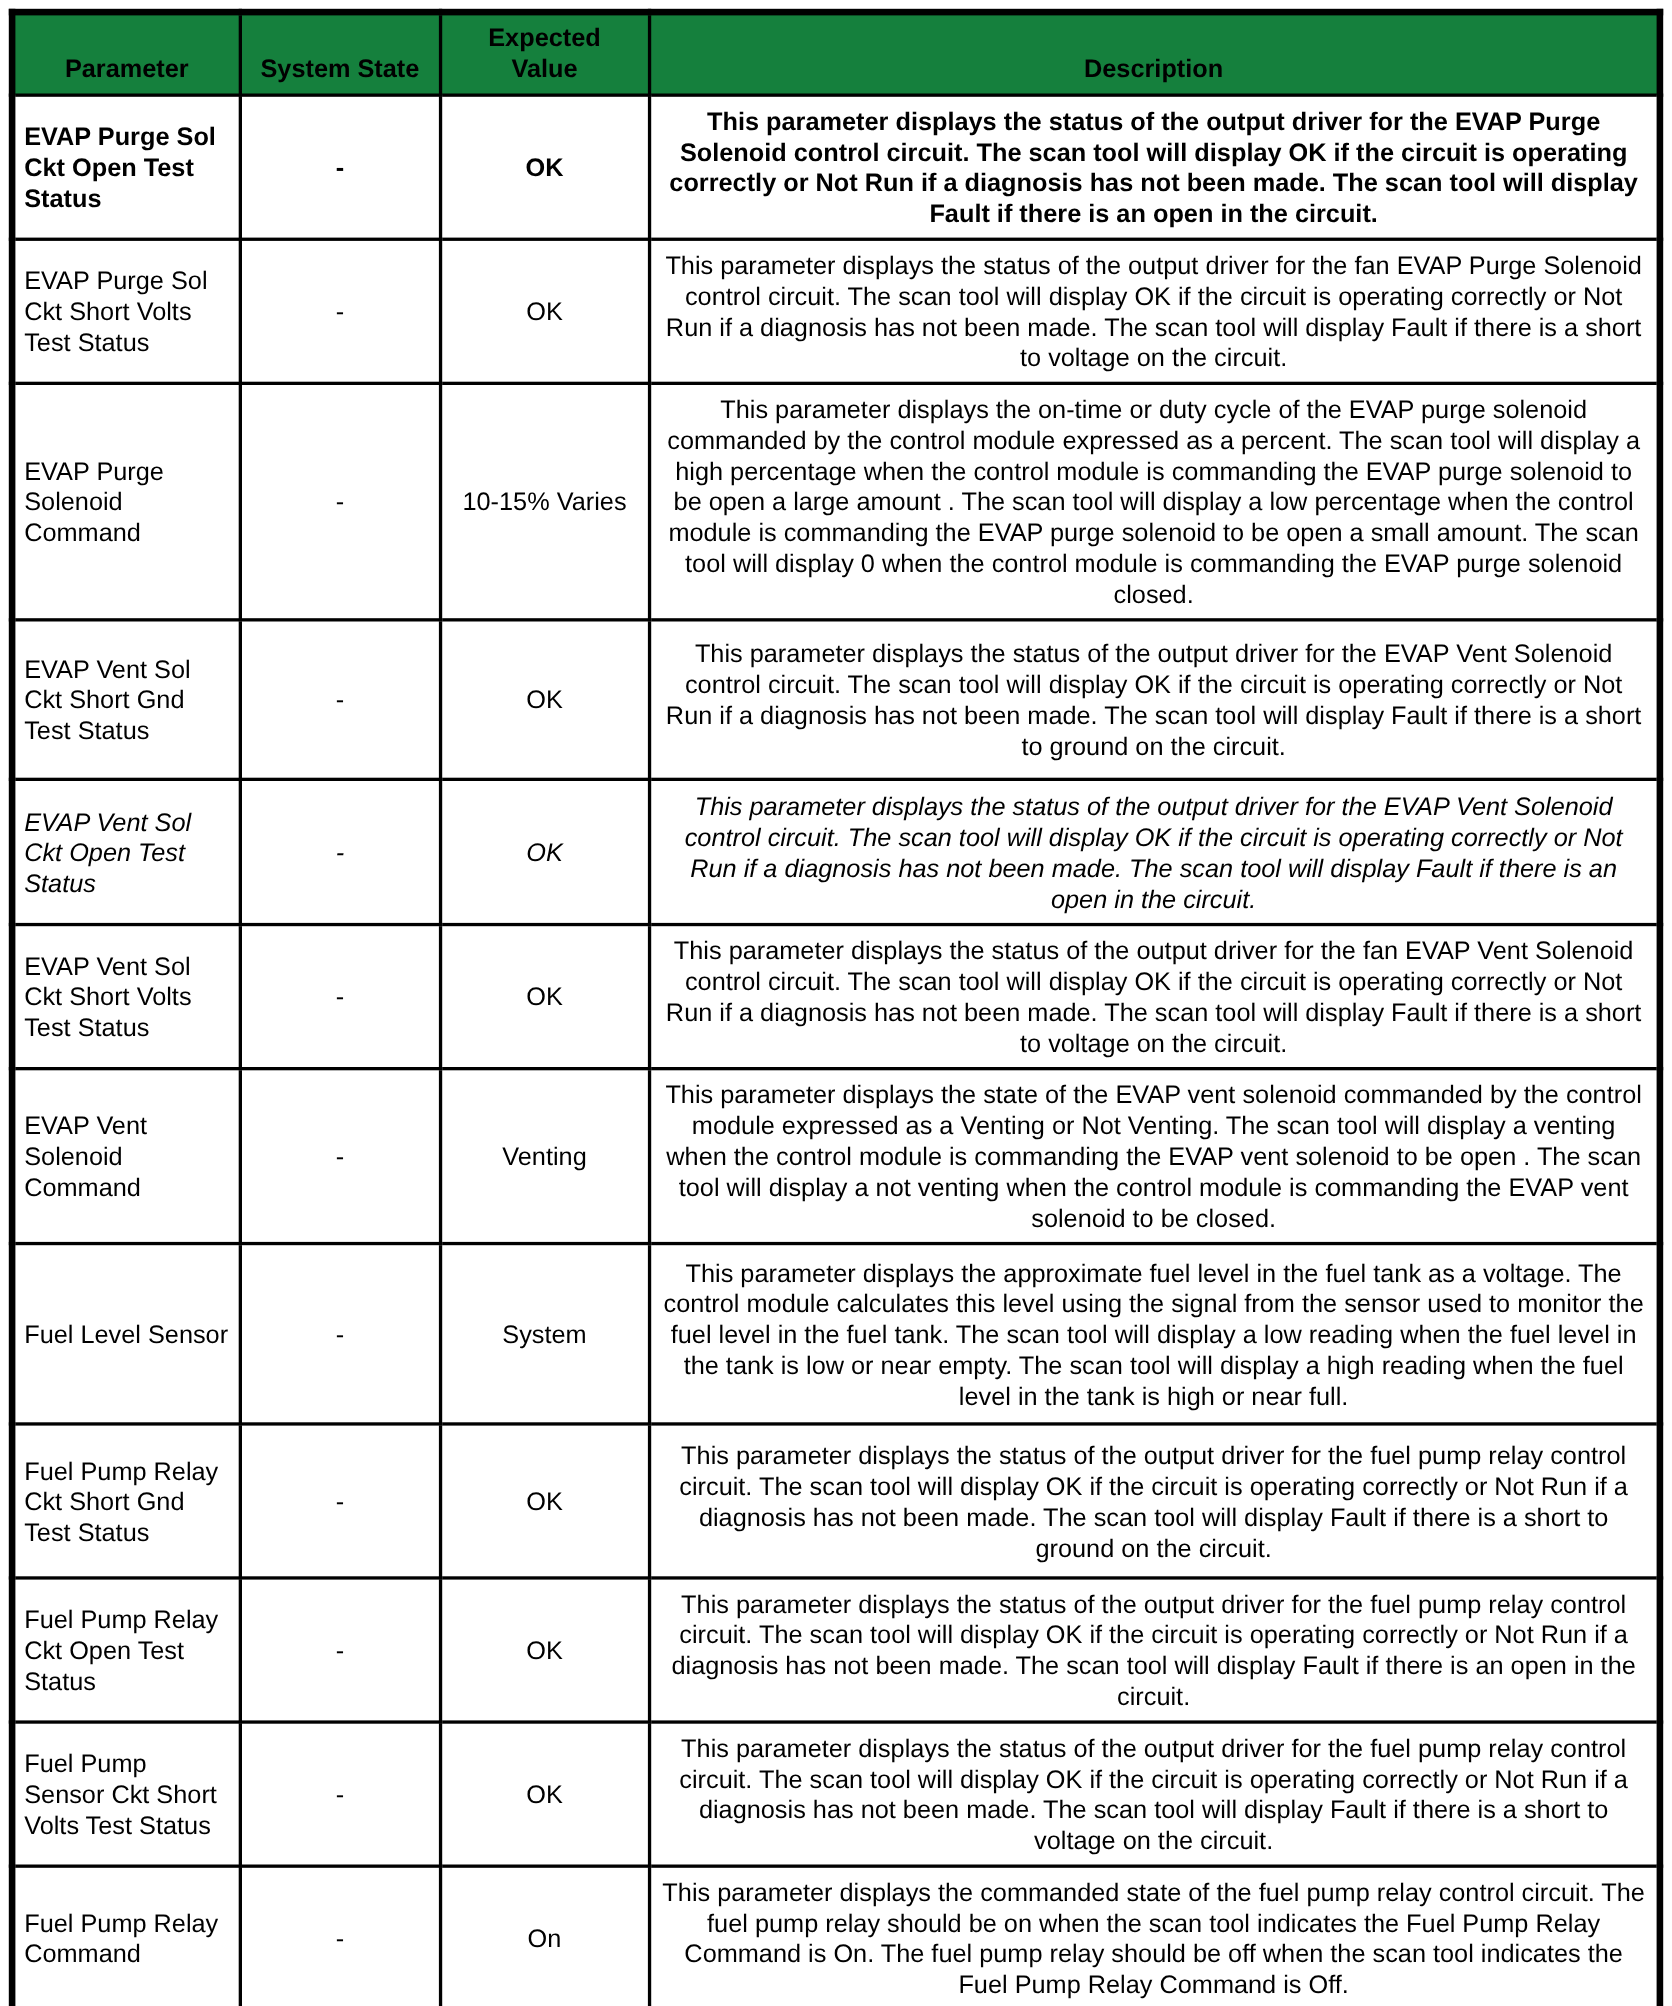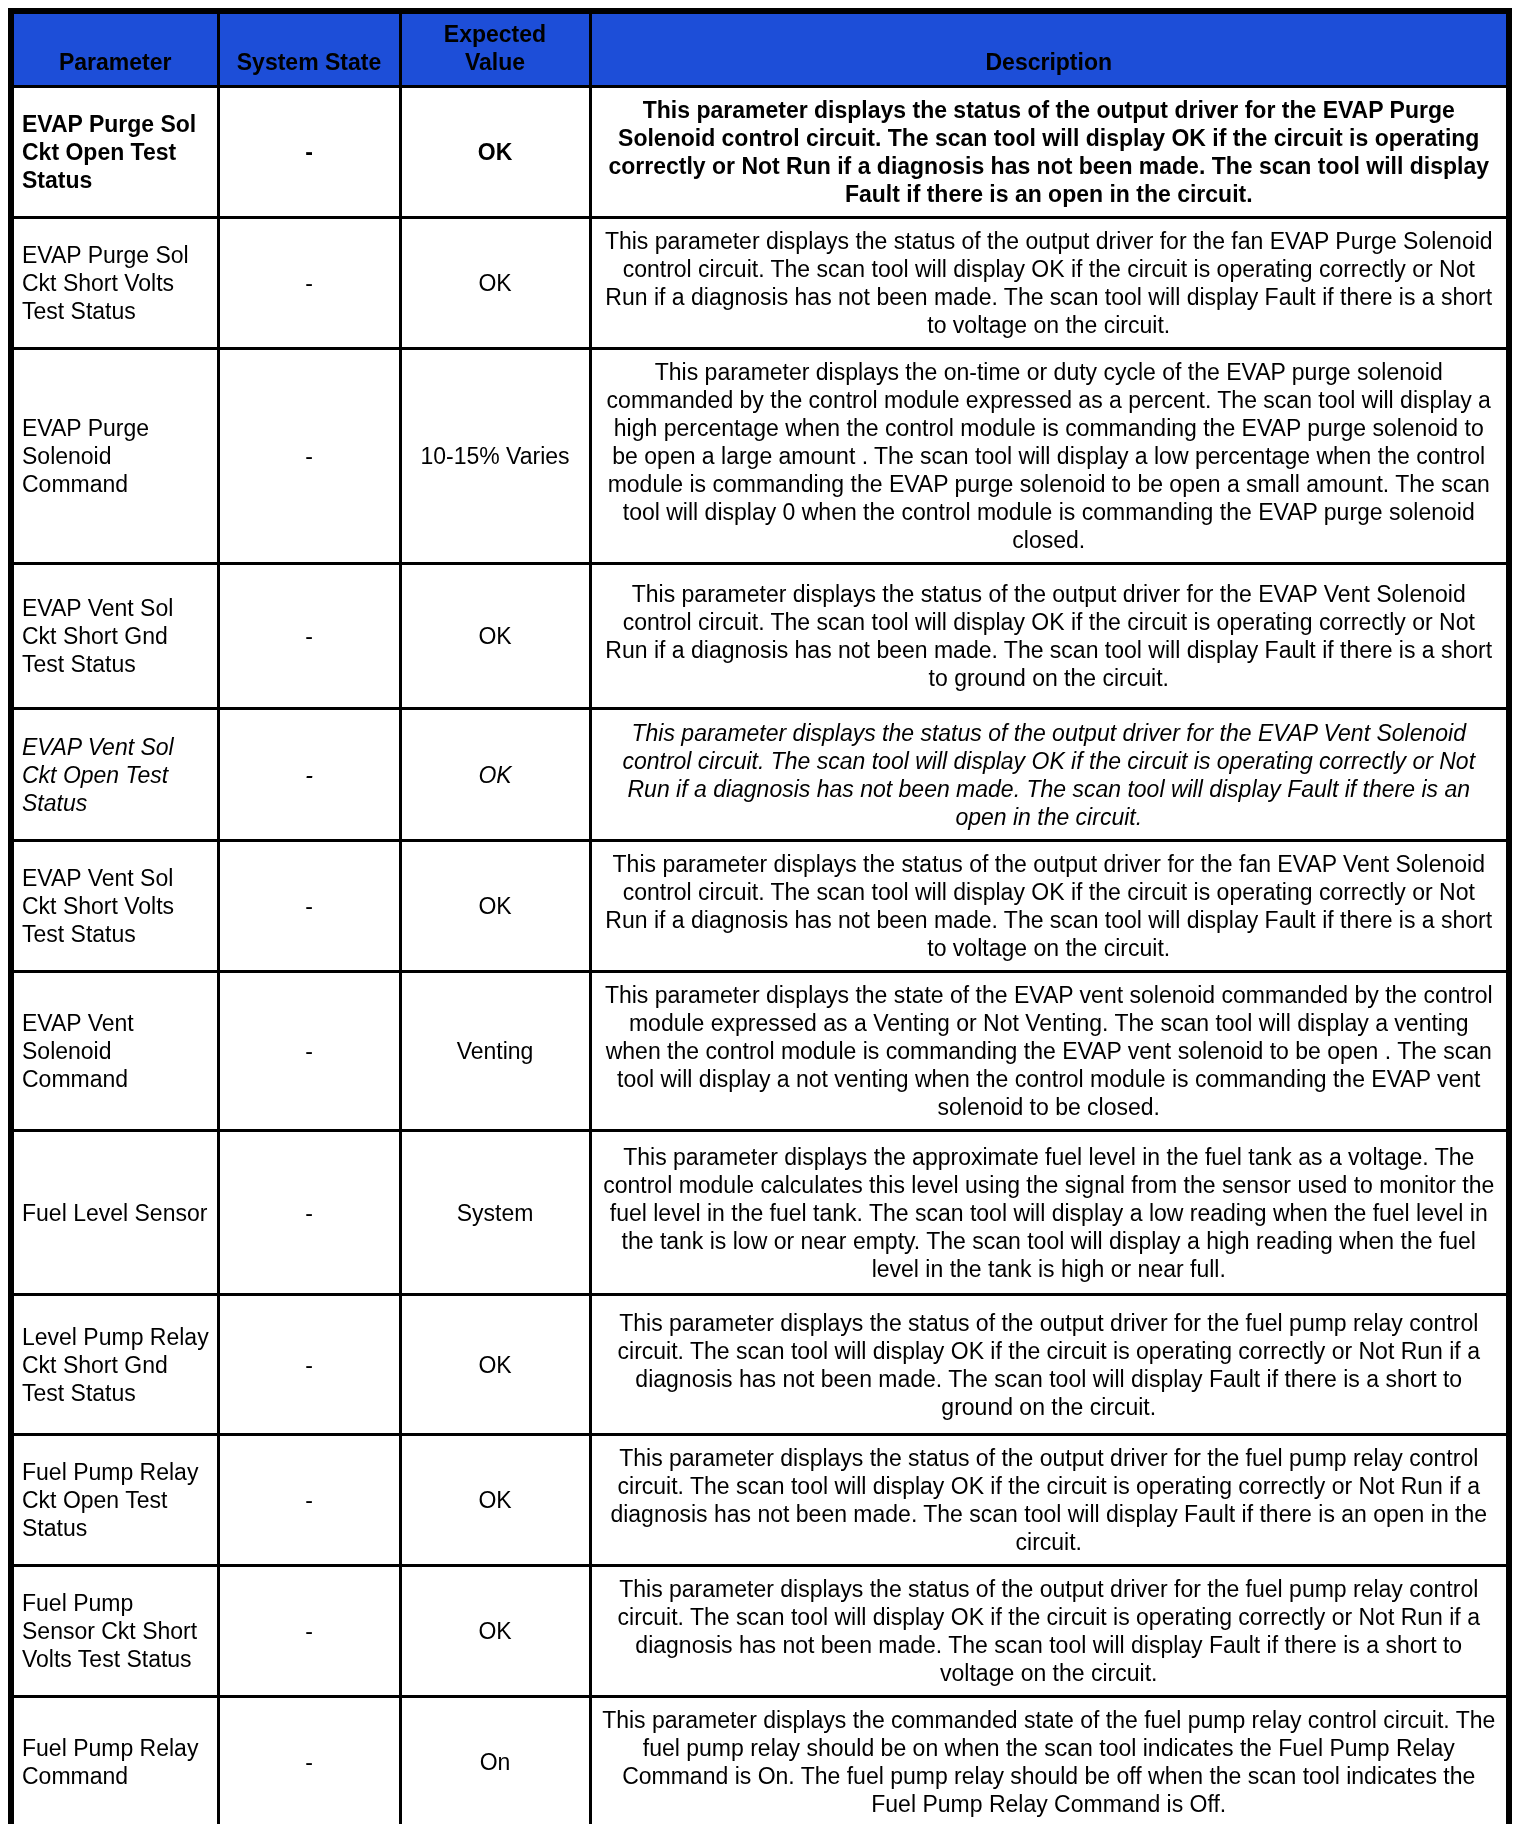--- a/index.html
+++ b/index.html
@@ -32,21 +32,21 @@
   th, td {
     border: 3px solid #000000;
     box-sizing: border-box;
   }
   thead th {
     font-weight: bold;
     text-align: center;
     vertical-align: bottom;
     padding: 6px 4px 9px 4px;
     height: 58px;
-    background: #1d4ed8;
+    background: #15803d;
   }
   .wrap-narrow {
     display: inline-block;
     max-width: 118px;
   }
   td {
     vertical-align: middle;
     padding: 8px 8px;
     background: #ffffff;
   }
@@ -149,21 +149,21 @@
   </tr>
 
   <tr>
     <td class="cell-param">Fuel Level Sensor</td>
     <td class="cell-state">-</td>
     <td class="cell-expected">System</td>
     <td class="cell-desc">This parameter displays the approximate fuel level in the fuel tank as a voltage. The control module calculates this level using the signal from the sensor used to monitor the fuel level in the fuel tank. The scan tool will display a low reading when the fuel level in the tank is low or near empty. The scan tool will display a high reading when the fuel level in the tank is high or near full.</td>
   </tr>
 
   <tr>
-    <td class="cell-param">Level Pump Relay Ckt Short Gnd Test Status</td>
+    <td class="cell-param">Fuel Pump Relay Ckt Short Gnd Test Status</td>
     <td class="cell-state">-</td>
     <td class="cell-expected">OK</td>
     <td class="cell-desc">This parameter displays the status of the output driver for the fuel pump relay control circuit. The scan tool will display OK if the circuit is operating correctly or Not Run if a diagnosis has not been made. The scan tool will display Fault if there is a short to ground on the circuit.</td>
   </tr>
 
   <tr>
     <td class="cell-param">Fuel Pump Relay Ckt Open Test Status</td>
     <td class="cell-state">-</td>
     <td class="cell-expected">OK</td>
     <td class="cell-desc">This parameter displays the status of the output driver for the fuel pump relay control circuit. The scan tool will display OK if the circuit is operating correctly or Not Run if a diagnosis has not been made. The scan tool will display Fault if there is an open in the circuit.</td>

